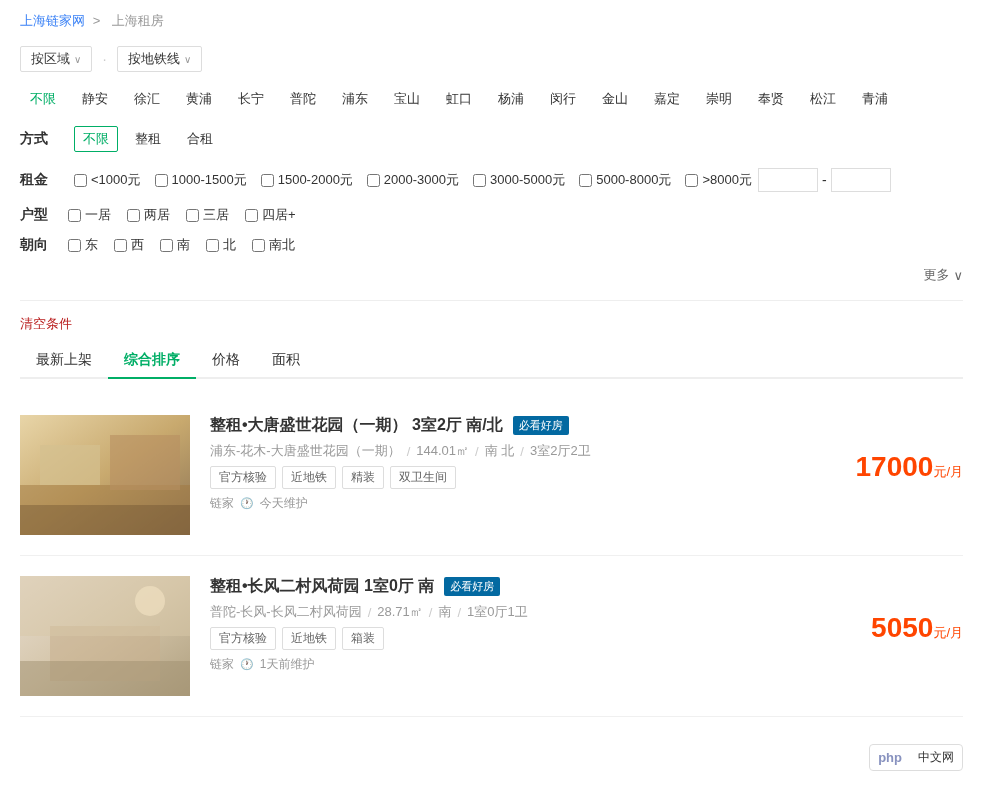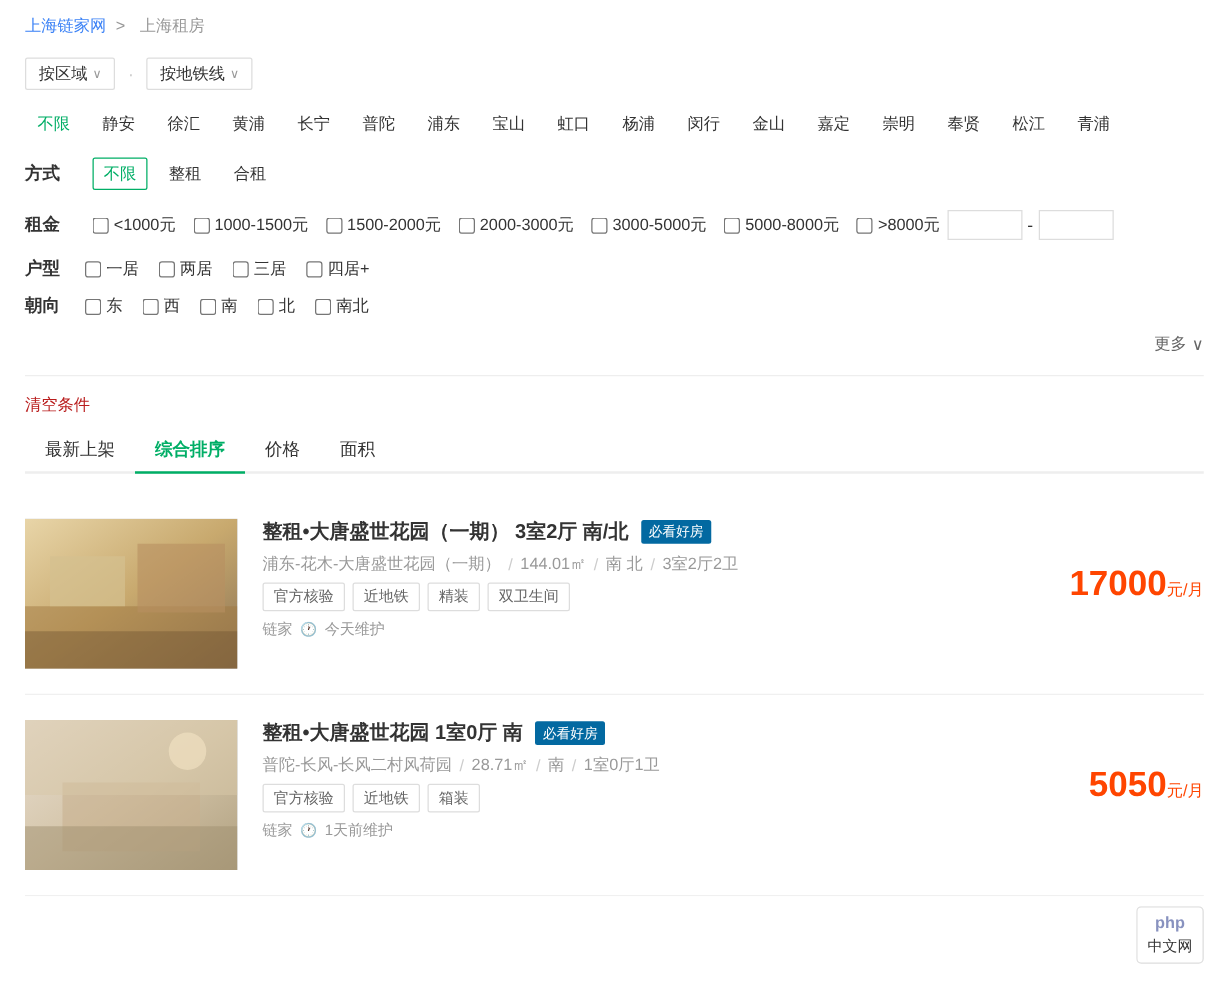--- a/index.html
+++ b/index.html
@@ -61,21 +61,21 @@
 
     .listing-tags { display: flex; gap: 6px; flex-wrap: wrap; }
     .tag { padding: 2px 8px; border: 1px solid #ddd; font-size: 12px; color: #666; border-radius: 2px; }
 
     .listing-footer { font-size: 12px; color: #999; display: flex; align-items: center; gap: 6px; }
     .clock-icon { font-size: 11px; }
 
     .listing-price-col { display: flex; flex-direction: column; align-items: flex-end; justify-content: flex-start; min-width: 130px; margin-top: 36px; }
 
     
-    .php-badge { position: fixed; bottom: 20px; right: 20px; display: flex; align-items: center; gap: 4px; background: #fff; border: 1px solid #ddd; padding: 4px 8px; border-radius: 4px; font-size: 12px; color: #333; flex-direction: column; }
+    .php-badge { position: fixed; bottom: 20px; right: 20px; display: flex; align-items: center; gap: 16px; background: #fff; border: 1px solid #ddd; padding: 4px 8px; border-radius: 4px; font-size: 12px; color: #333; }
     .php-logo { color: #8892bf; font-weight: bold; font-size: 13px; }
 
     
     .sep { color: #ccc; }
   </style>
 </head>
 <body>
 
 <div class="container">
 
@@ -289,21 +289,21 @@
       </linearGradient>
     </defs>
     <rect width="170" height="120" fill="url(#g2)"></rect>
     <rect x="30" y="50" width="110" height="55" fill="#c8b090" opacity="0.6"></rect>
     <rect x="0" y="0" width="170" height="60" fill="#d8c8a8" opacity="0.5"></rect>
     <circle cx="130" cy="25" r="15" fill="#f0e0c0" opacity="0.7"></circle>
     <rect x="0" y="85" width="170" height="35" fill="#a09070" opacity="0.5"></rect>
   </svg></div>
         <div class="listing-info">
           <div class="listing-title-row">
-            <span class="listing-title">整租•大唐盛世花园  1室0厅 南</span>
+            <span class="listing-title">整租•长风二村风荷园  1室0厅 南</span>
             <span class="must-see-badge">必看好房</span>
           </div>
           <div class="listing-meta">
             <span>普陀-长风-长风二村风荷园</span>
     <span class="sep">/</span>
     <span>28.71㎡</span>
     <span class="sep">/</span>
     <span>南</span>
     <span class="sep">/</span>
     <span>1室0厅1卫</span>

